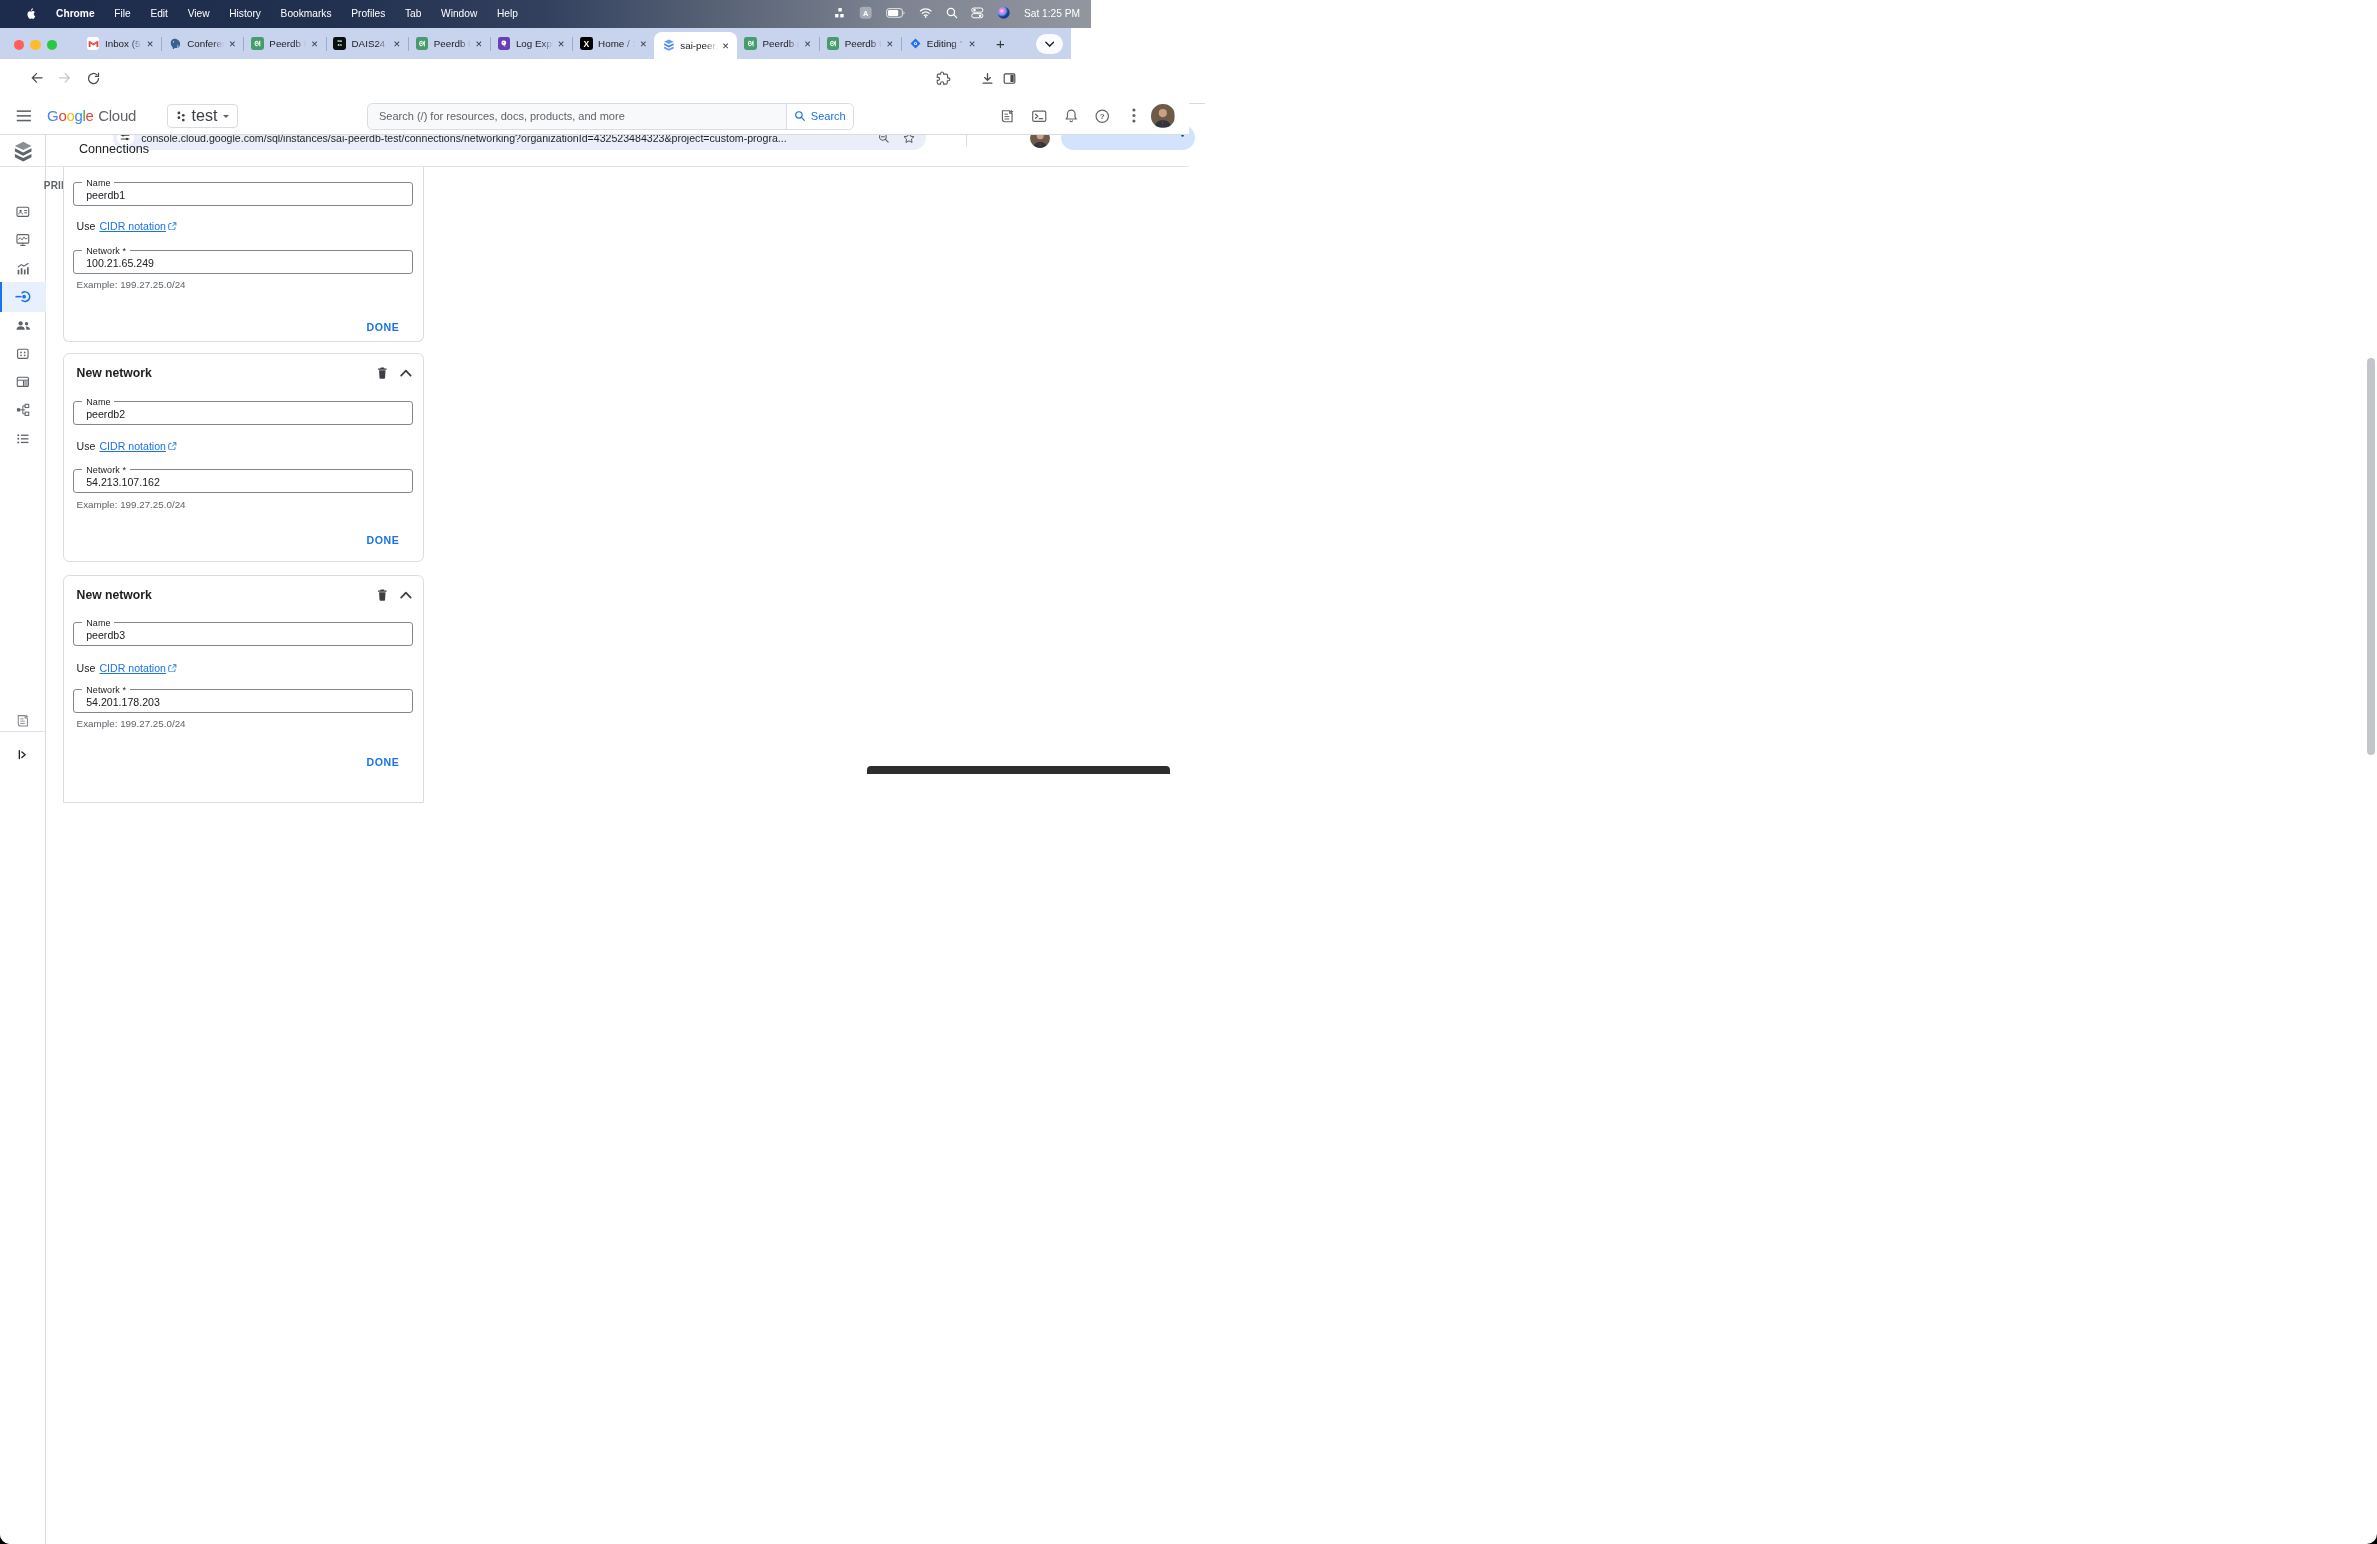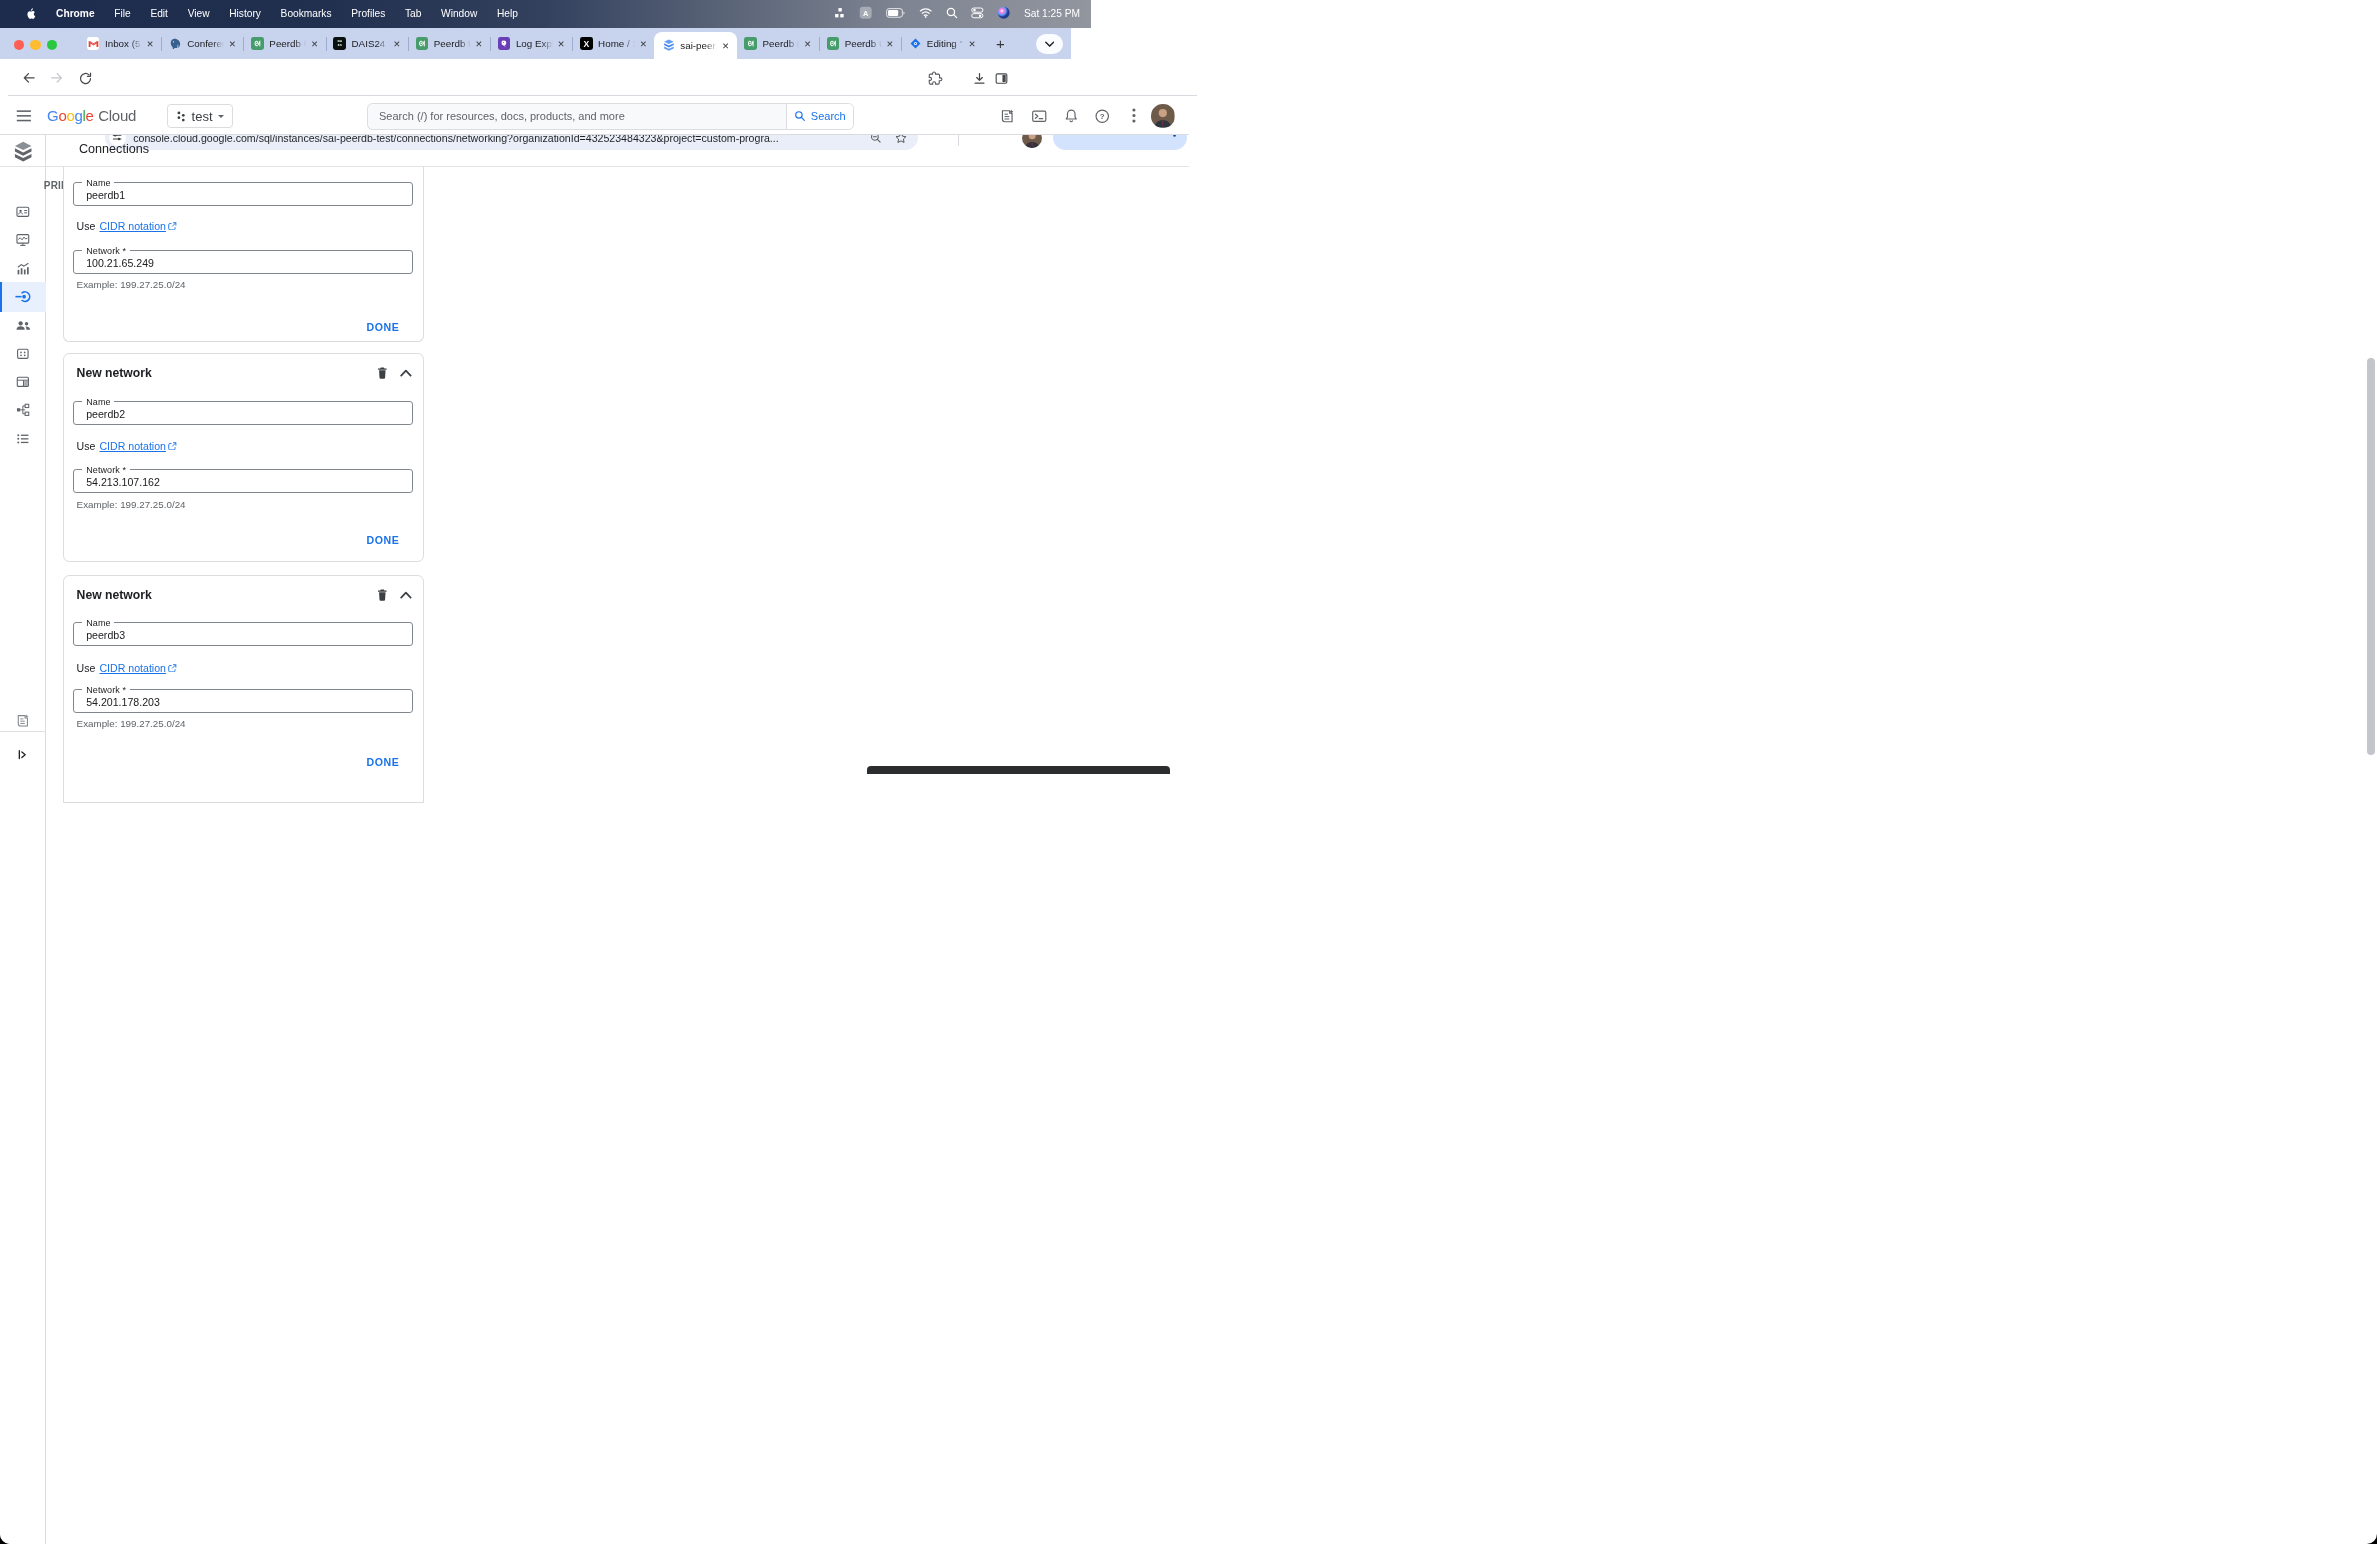--- a/index.html
+++ b/index.html
@@ -44,21 +44,21 @@
   .fv { width:12.6px; height:12.6px; border-radius:2.4px; display:flex; align-items:center; justify-content:center; overflow:hidden; }
   .fv-gmail { background:#fff; }
   .fv-pg { background:transparent; }
   .fv-peerdb { background:#469d6b; color:#fff; font-size:7px; font-weight:700; }
   .fv-dais { background:#0b0f0e; color:#cdeede; font-size:3.9px; font-weight:700; line-height:3.9px;
     flex-direction:column; font-family:"Liberation Mono",monospace; }
   .fv-dd { background:#6a3fb5; color:#fff; font-size:7.9px; font-weight:700; }
   .fv-x { background:#000; color:#fff; font-size:8.6px; font-weight:700; }
 
   
-  .toolbar { position:absolute; left:8px; top:60px; width:1189px; height:36px; background:#fff;
+  .toolbar { position:absolute; left:16px; top:60px; width:1189px; height:44px; background:#fff;
     border-bottom:0.8px solid #d7dade;text-decoration:underline; }
   .nav-ic { position:absolute; top:8.6px; width:19px; height:19px; display:flex; align-items:center; justify-content:center; }
   .omnibox { position:absolute; left:97px; top:65px; width:813px; height:25px; background:#e9eef8;
     border-radius:12.6px; display:flex; align-items:center; }
   .site-chip { width:17.3px; height:17.3px; background:#fff; border-radius:50%; margin-left:3.9px;
     display:flex; align-items:center; justify-content:center; flex:0 0 17.3px; }
   .url { margin-left:7px; font-size:10.6px; color:#1f2124; white-space:nowrap; overflow:hidden; flex:1; }
   .omni-ic { flex:0 0 15.7px; width:15.7px; height:15.7px; margin-right:9.4px; display:flex; align-items:center; justify-content:center; }
   .tb-divider { position:absolute; left:950px; top:69px; width:0.8px; height:17.3px; background:#d7dade; }
   .avatar-sm { position:absolute; left:1014px; top:68px; width:20.4px; height:20.4px; border-radius:50%; overflow:hidden; }
@@ -67,21 +67,21 @@
   .update-pill span { color:#0d4d9e; font-size:10.2px; font-weight:500; white-space:nowrap; }
 
   
   .gch { position:absolute; left:0; top:97px; width:1189px; height:38px; background:#fff;
     border-bottom:0.8px solid #dadce0; }
   .hamburger { position:absolute; left:15.7px; top:11px; width:15.7px; height:15.7px; }
   .gc-logo { position:absolute; left:47px; top:10.2px; font-size:15px; letter-spacing:-0.3px; display:flex; }
   .gc-logo .cloud { color:#5f6368; margin-left:4.7px; }
   .proj-pill { position:absolute; left:167px; top:105px; height:24.4px; top:7px; border:0.8px solid #dadce0;
     border-radius:3.9px; display:flex; align-items:center; padding:0 7.9px; gap:5.5px; }
-  .proj-pill .pname { font-size:13px; color:#3c4043; }
+  .proj-pill .pname { font-size:16px; color:#3c4043; }
   .caret-dn { width:0; height:0; border-left:3.5px solid transparent; border-right:3.5px solid transparent;
     border-top:3.9px solid #5f6368; }
   .gc-search { position:absolute; left:367px; top:5.5px; width:487px; height:27px; border:0.8px solid #dadce0;
     border-radius:5.5px; display:flex; overflow:hidden; background:#f8f9fa; }
   .gc-search .ph { flex:1; display:flex; align-items:center; padding-left:11px; font-size:11px; color:#5f6368; }
   .gc-search .btn { width:67px; background:#fff; border-left:0.8px solid #dadce0; display:flex;
     align-items:center; justify-content:center; gap:4.7px; color:#1a73e8; font-size:11px; font-weight:500; }
   .gc-ic { position:absolute; top:10.2px; width:17.3px; height:17.3px; display:flex; align-items:center; justify-content:center; }
   .avatar-lg { position:absolute; left:1151px; top:7px; width:23.6px; height:23.6px; border-radius:50%; overflow:hidden; }
 

